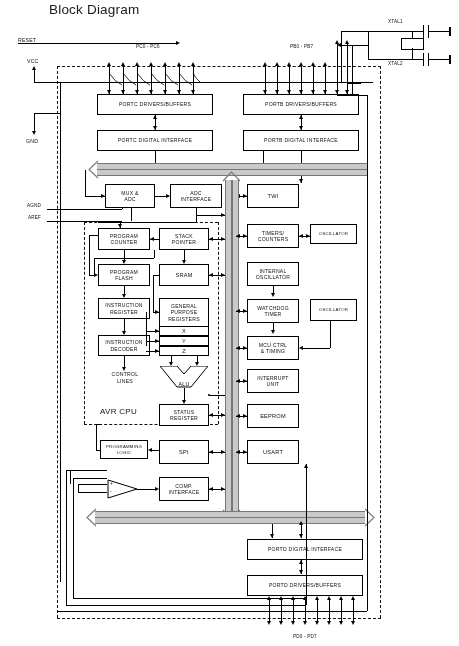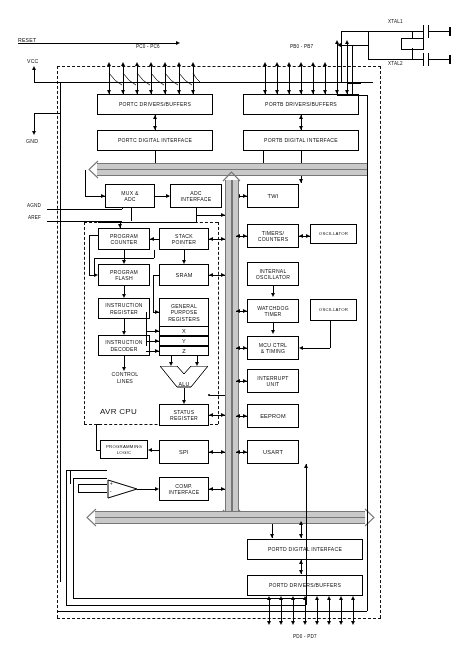--- a/index.html
+++ b/index.html
@@ -55,20 +55,21 @@
   .capline{position:absolute;width:0;border-left:1.4px solid #000;}
   .pinstub{position:absolute;width:0;border-left:2px solid #000;}
 
   .dot{position:absolute;width:2.4px;height:2.4px;background:#000;border-radius:50%;}
 </style>
 </head>
 <body>
 
 <div id="stage">
 
+  <div class="title">Block Diagram</div>
 
   <div class="dash-v" style="left:57px;top:66px;height:552px;"></div>
   <div class="dash-v" style="left:380px;top:66px;height:552px;"></div>
   <div class="dash-h" style="left:57px;top:66px;width:324px;"></div>
   <div class="dash-h" style="left:57px;top:618px;width:324px;"></div>
 
   <div class="lbl" style="left:18px;top:37px;">RESET</div>
   <div class="hline" style="left:18px;top:43px;width:160px;"></div>
   <div class="ar ar-r" style="left:176px;top:40.6px;"></div>
 

